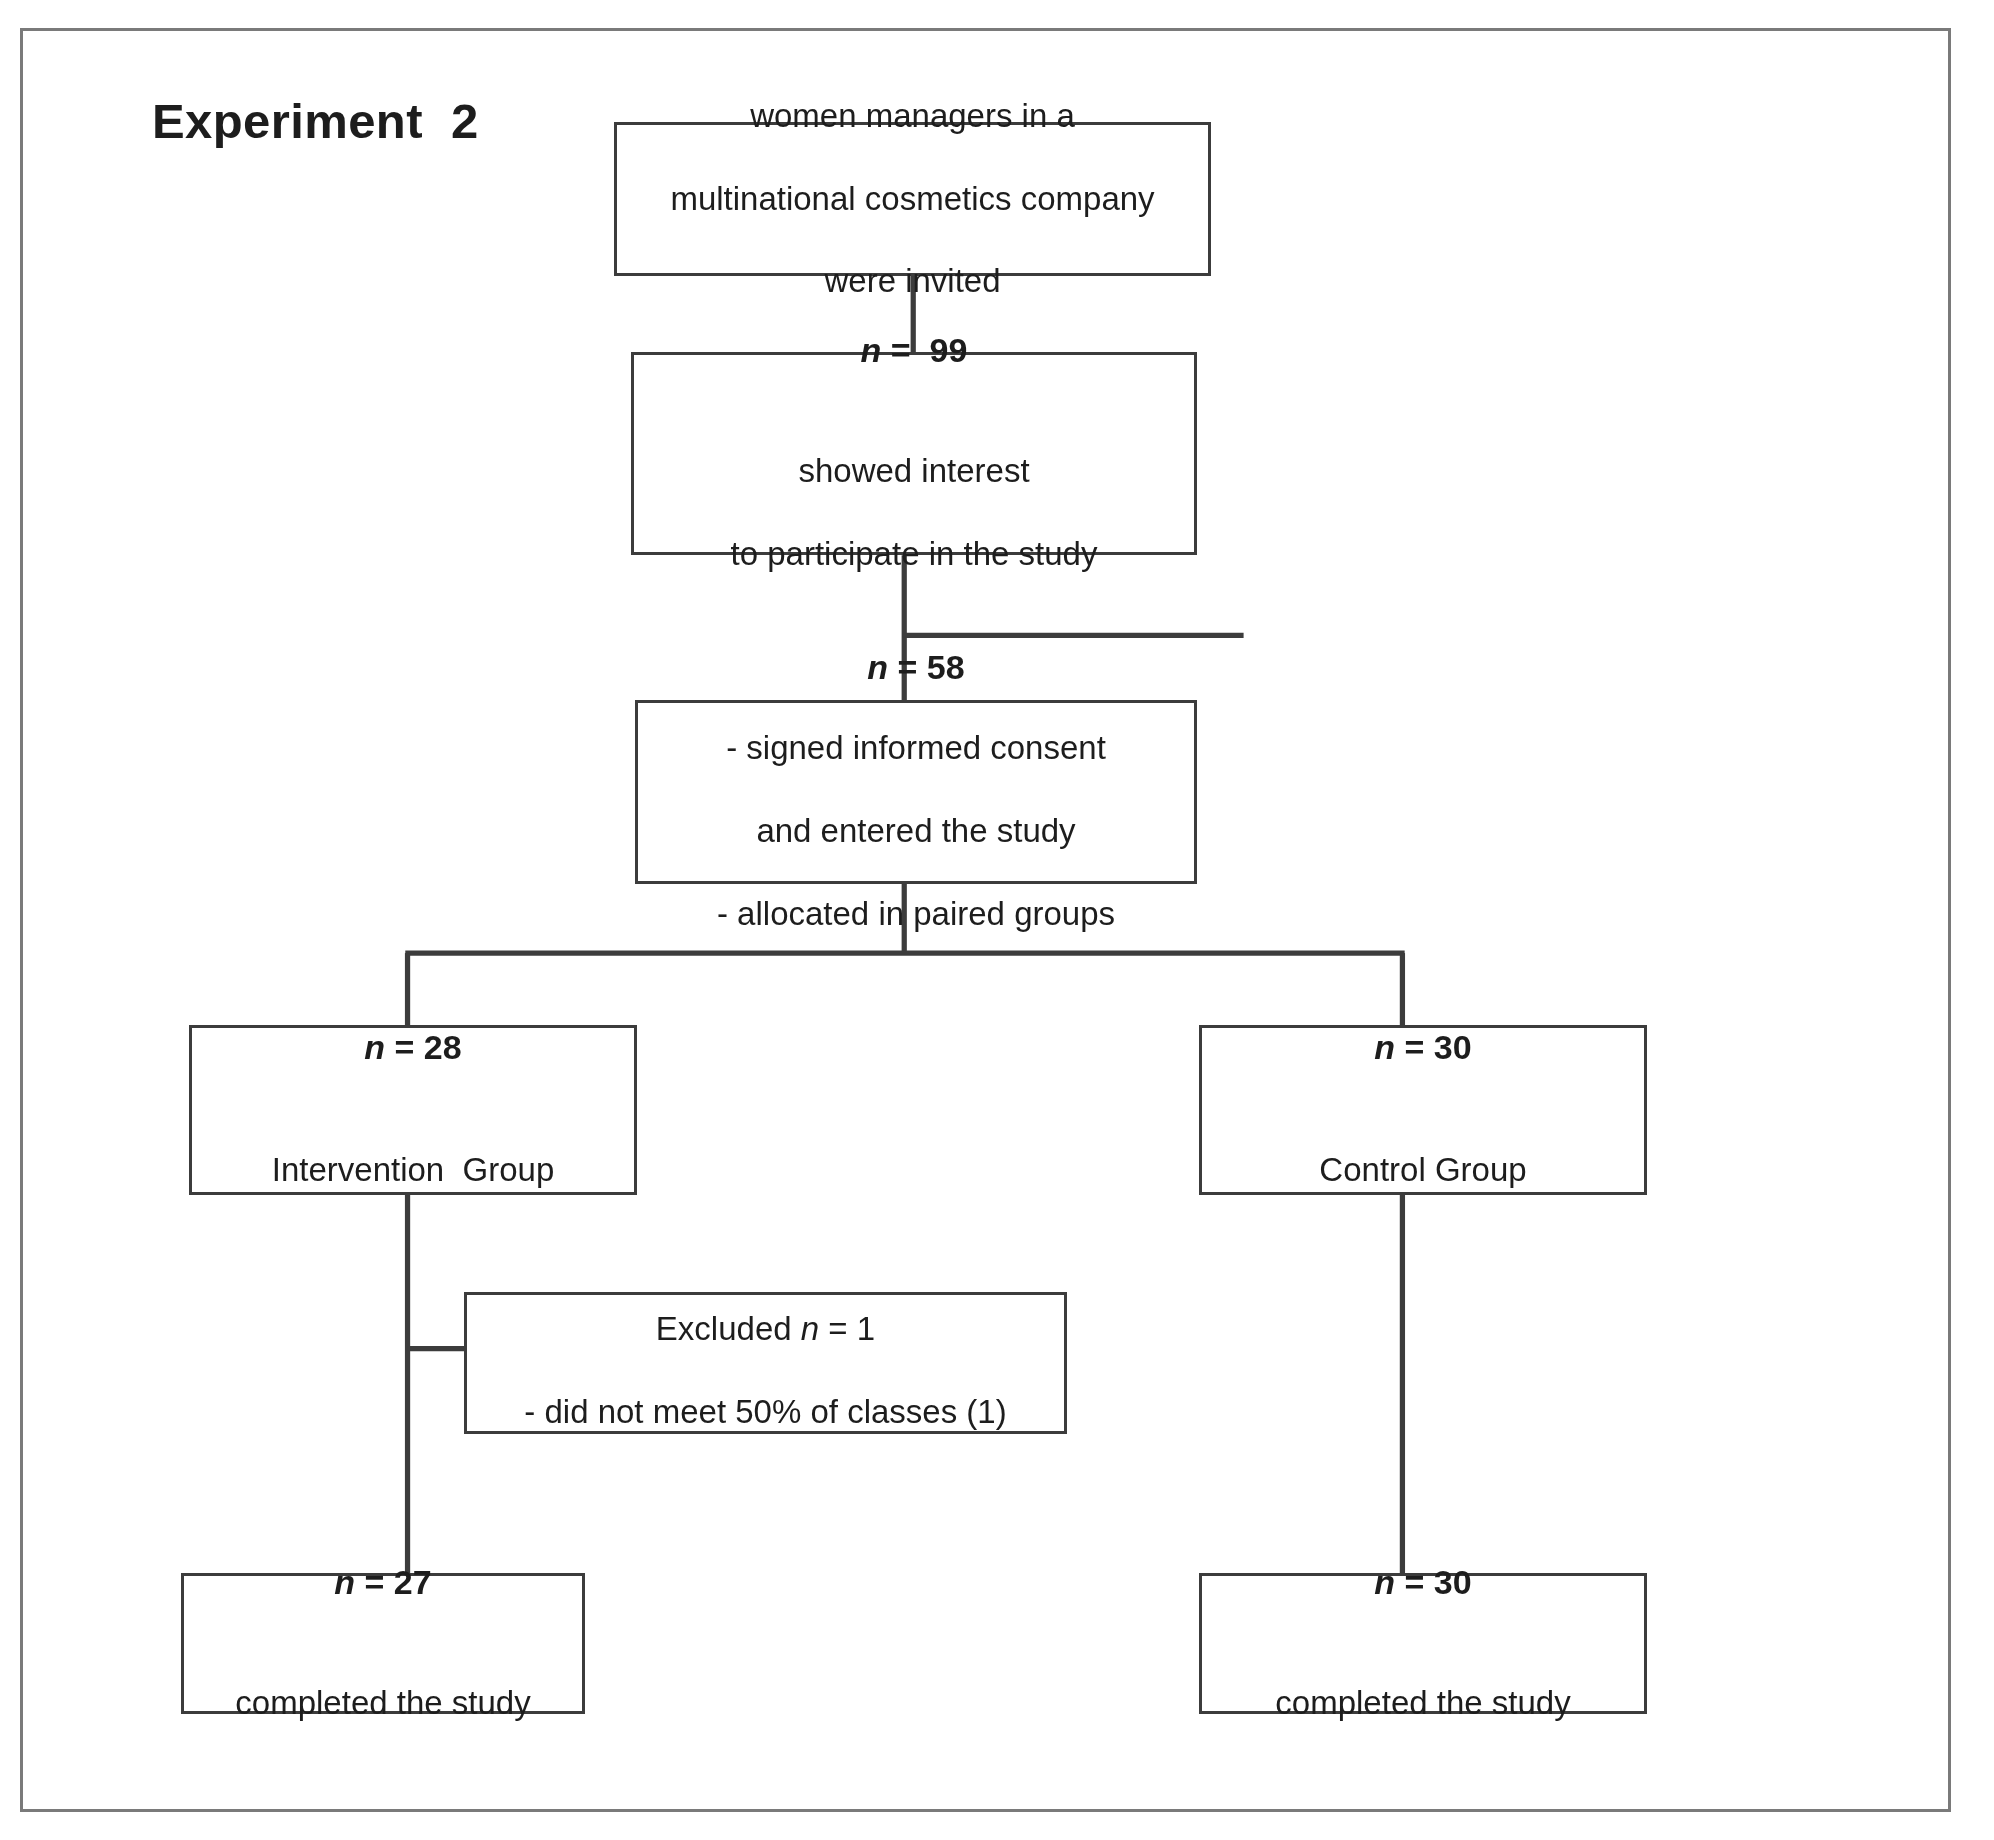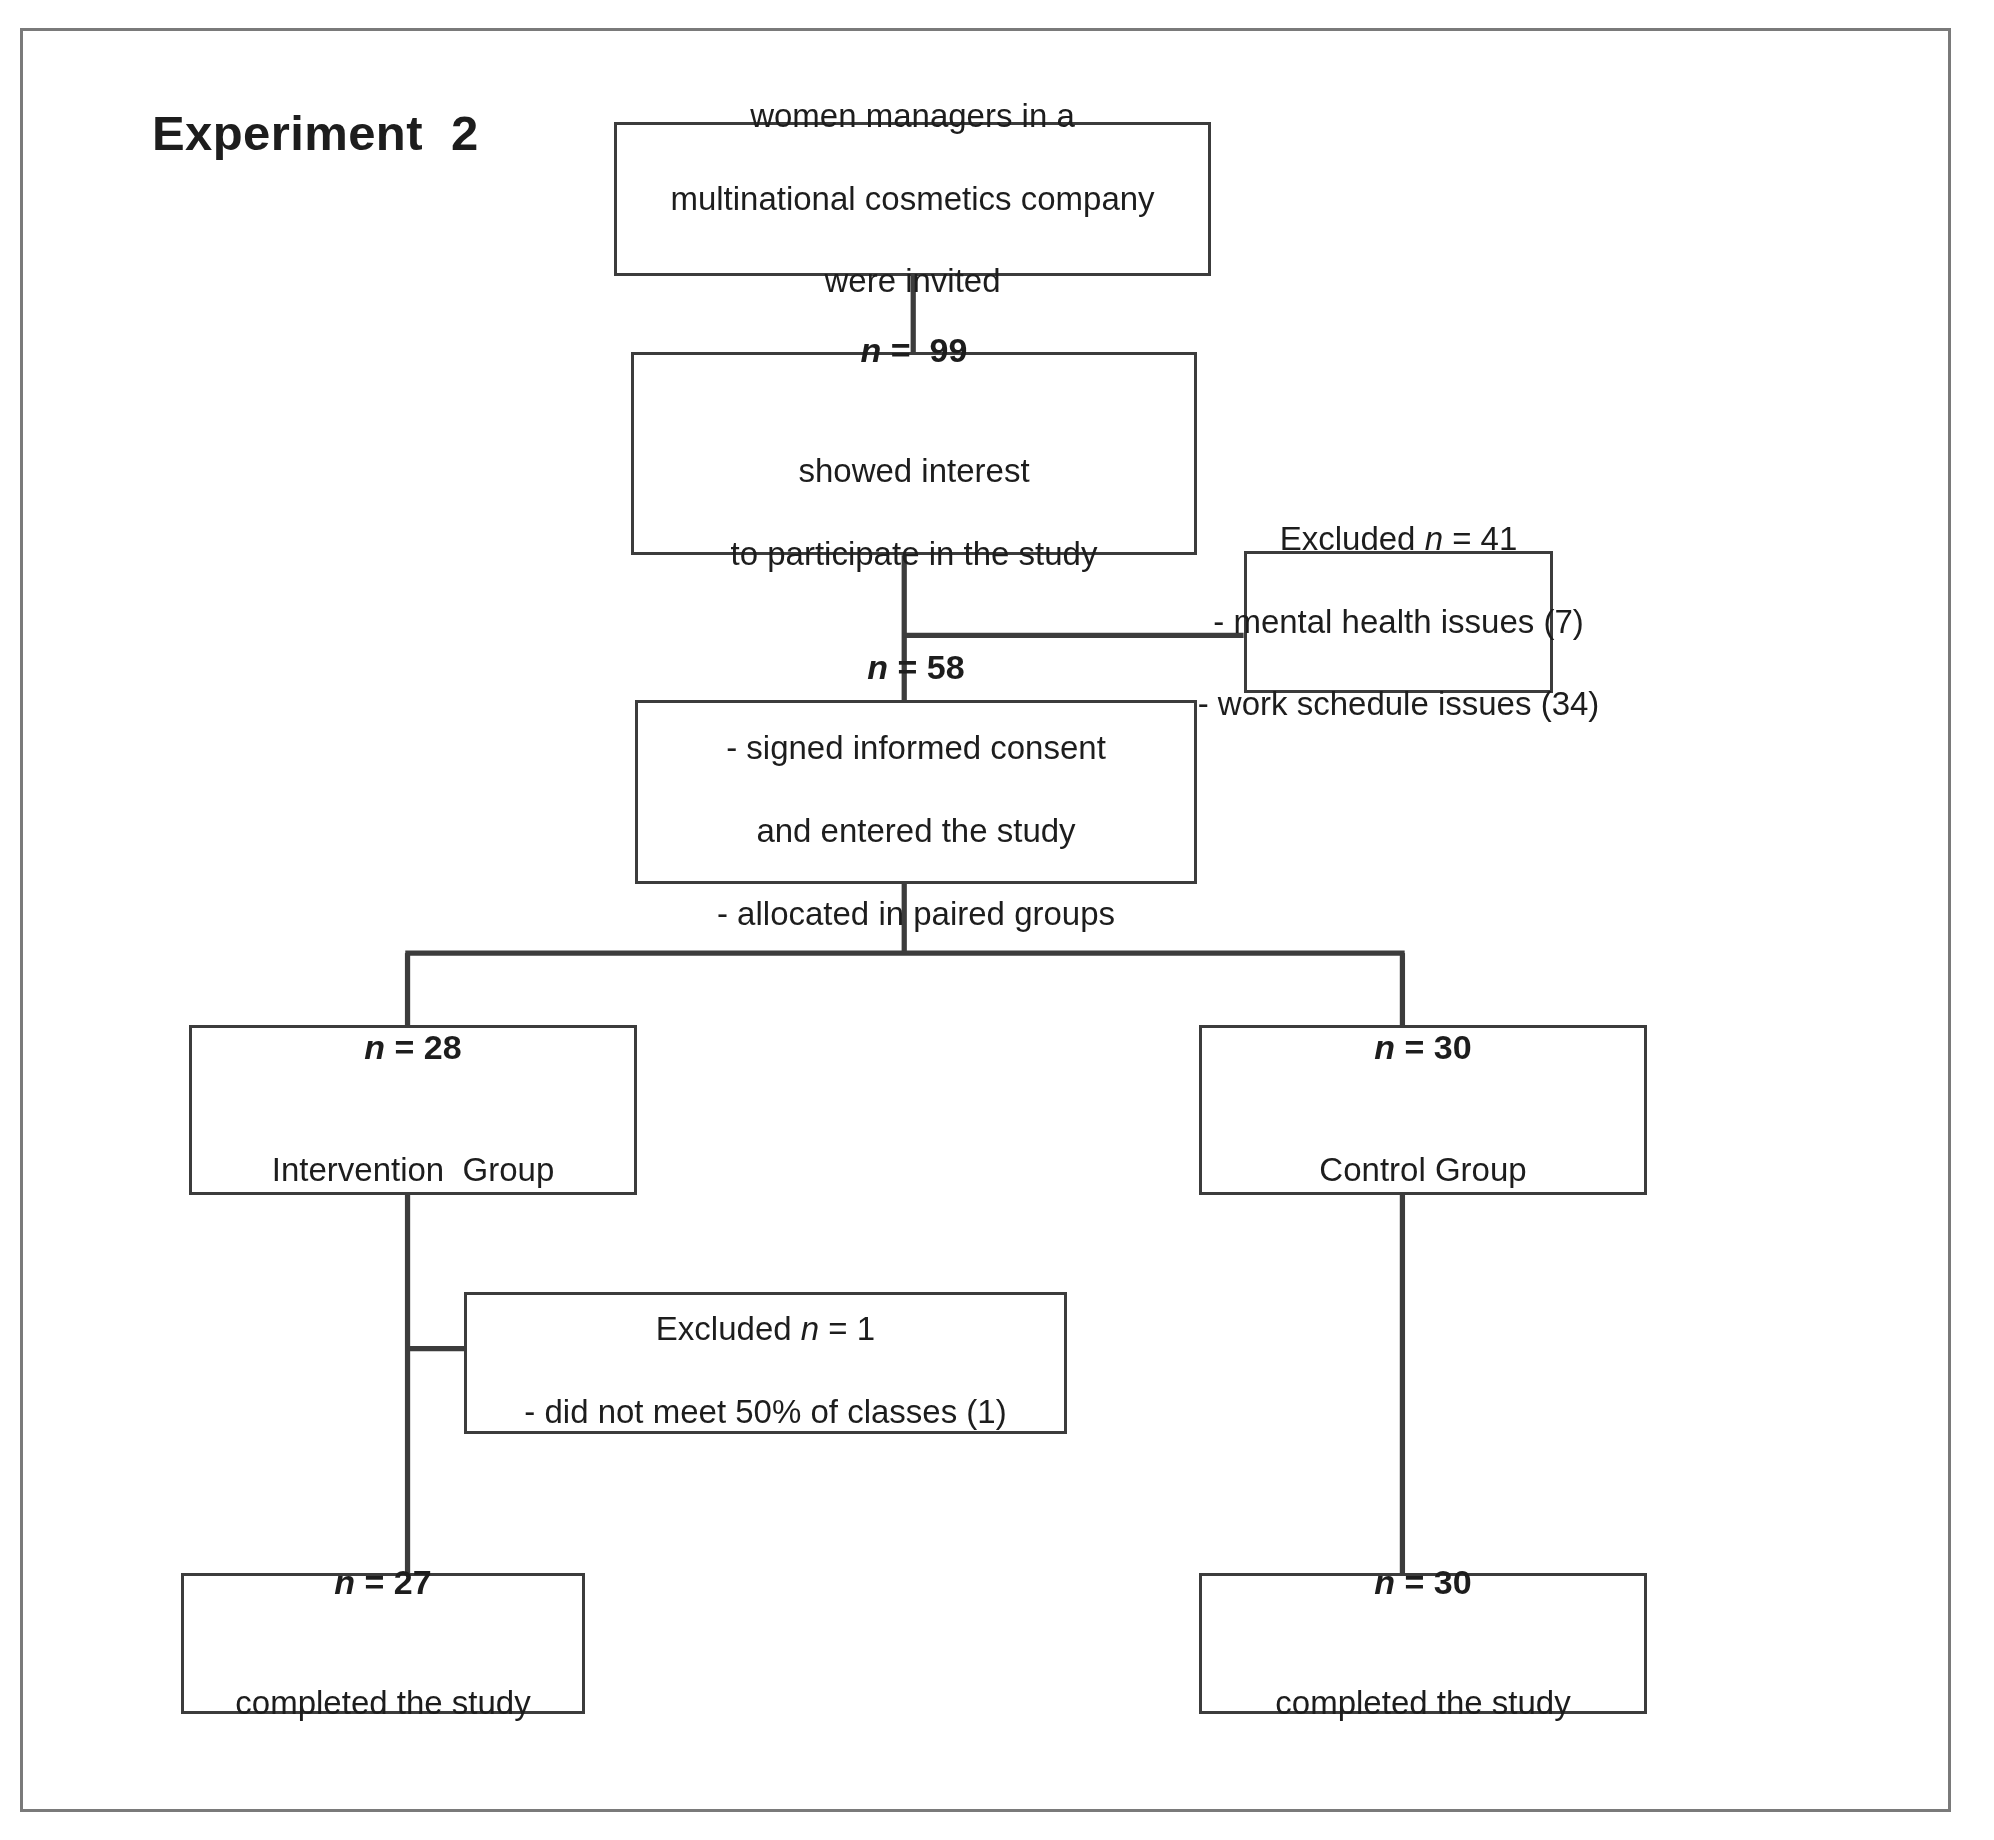--- a/index.html
+++ b/index.html
@@ -91,40 +91,35 @@
       <line x1="1872" y1="1272" x2="1872" y2="1368"></line>
 
       <line x1="544" y1="1595" x2="544" y2="2108"></line>
 
       <line x1="544" y1="1800" x2="620" y2="1800"></line>
 
       <line x1="1872" y1="1595" x2="1872" y2="2108"></line>
     </g>
   </svg>
 
-  <div class="t-title" style="left:152px; top:105px;">Experiment  2</div>
+  <div class="t-title" style="left:152px; top:93px;">Experiment  2</div>
 
   <div class="node" style="left:614px; top:122px; width:597px; height:154px;">
     <span class="line t-reg">women managers in a</span>
     <span class="line t-reg">multinational cosmetics company</span>
     <span class="line t-reg">were invited</span>
   </div>
 
   <div class="node" style="left:631px; top:352px; width:566px; height:203px;">
     <span class="line nlabel"><span class="ital">n</span><span> =  99</span></span>
     <span class="gap-sm"></span>
     <span class="line t-reg">showed interest</span>
     <span class="line t-reg">to participate in the study</span>
   </div>
 
-  <div class="node" style="left:1244px; top:551px; width:309px; height:142px; border-width:3px;">
-    <span class="line t-reg"><span>Excluded </span><span class="ital" style="font-style:italic">n</span><span> = 41</span></span>
-    <span class="line t-reg">- mental health issues (7)</span>
-    <span class="line t-reg">- work schedule issues (34)</span>
-  </div>
 
   <div class="node" style="left:635px; top:700px; width:562px; height:184px;">
     <span class="line nlabel"><span class="ital">n</span><span> = 58</span></span>
     <span class="line t-reg">- signed informed consent</span>
     <span class="line t-reg">and entered the study</span>
     <span class="line t-reg">- allocated in paired groups</span>
   </div>
 
   <div class="node" style="left:189px; top:1025px; width:448px; height:170px;">
     <span class="line nlabel"><span class="ital">n</span><span> = 28</span></span>

